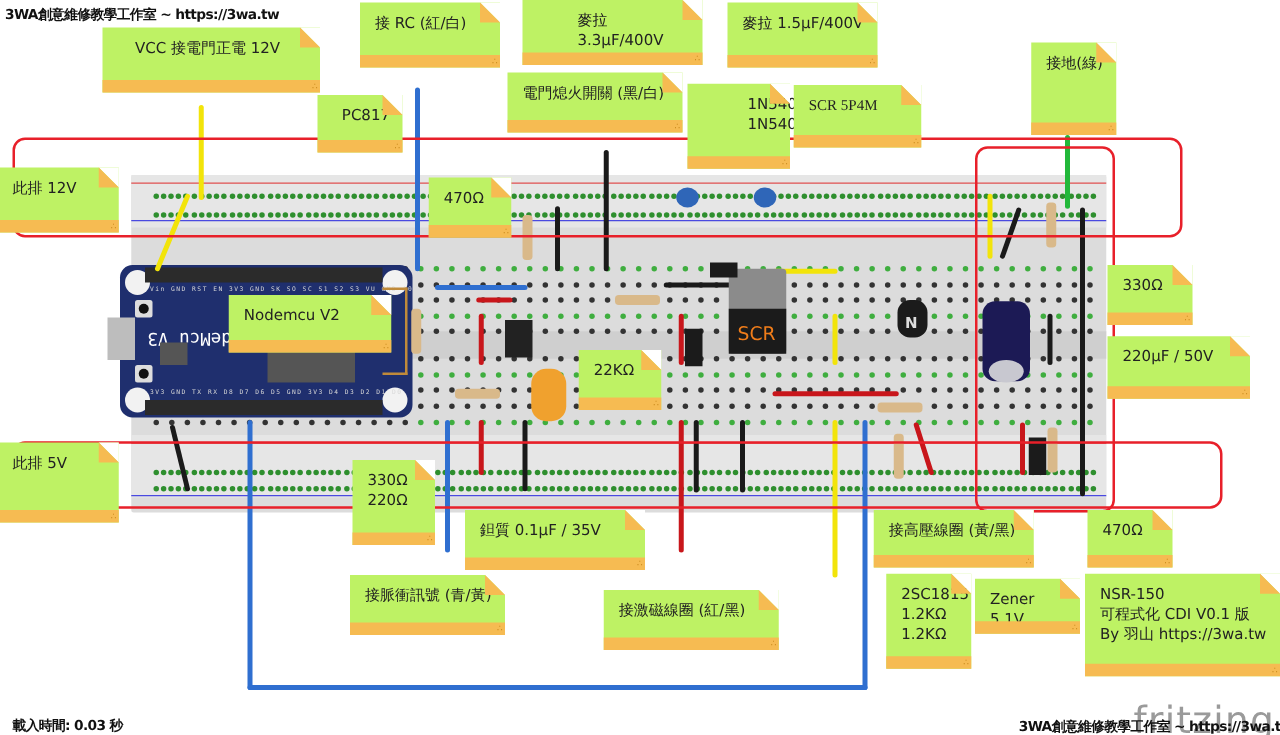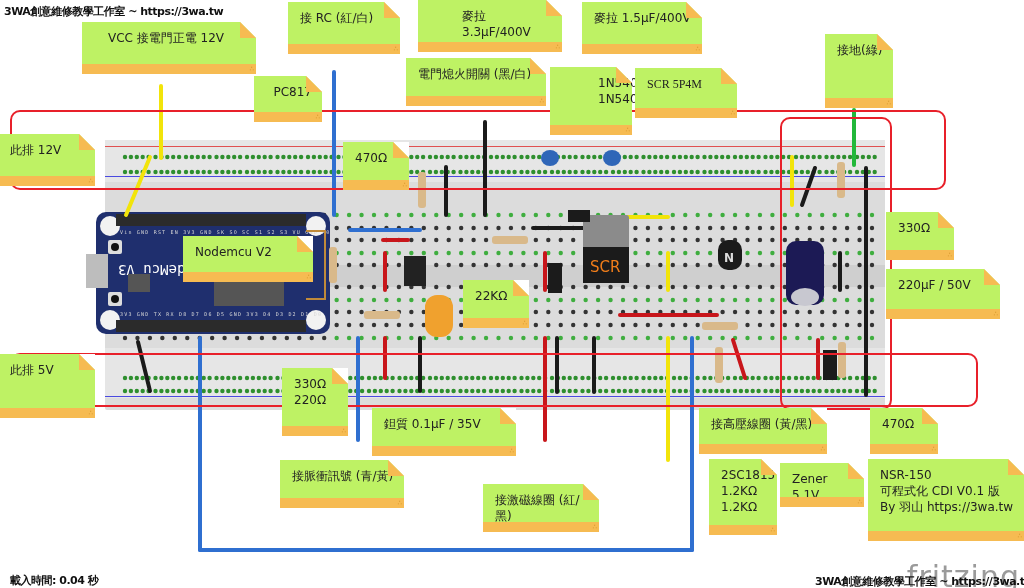--- a/index.html
+++ b/index.html
@@ -26,21 +26,21 @@
   .mcu .btn { position:absolute; left:12px; width:14px; height:14px; background:#ddd; border-radius:2px; }
   .mcu .btn i { position:absolute; left:3px; top:3px; width:8px; height:8px; border-radius:50%; background:#111; }
   .mcu .title { position:absolute; left:22px; top:50px; color:#fff; font-size:14px; transform:rotate(180deg); font-family:"DejaVu Sans Mono", monospace; }
   .mcu .chip { position:absolute; background:#555; }
   .mcu .ant { position:absolute; right:4px; top:18px; width:20px; height:70px; border:2px solid #c08a3a; border-left:none; box-sizing:border-box; }
 </style>
 </head>
 <body>
 
 <div class="wm" style="left:4px;top:4px;">3WA創意維修教學工作室 ~ https://3wa.tw</div>
-<div class="wm" style="left:10px;top:573px;">載入時間: 0.04 秒</div>
+<div class="wm" style="left:10px;top:573px;">載入時間: 0.03 秒</div>
 <div class="wm" style="left:815px;top:574px;z-index:3;">3WA創意維修教學工作室 ~ https://3wa.tw</div>
 <div class="fritz">fritzing</div>
 
 <div class="bb">
   <div class="rail" style="top:0;height:42px;">
     <div class="rl" style="top:6px;"></div>
       <div class="bl" style="top:36px;"></div>
   </div>
   <div class="gap"></div>
   <div class="rail" style="top:208px;height:50px;">
@@ -1254,21 +1254,21 @@
 <div class="note" style="left:343px;top:142px;width:66px;height:48px;"><span>470Ω</span><div class="bar"><span class="grip">∴</span></div></div>
 <div class="note" style="left:183px;top:236px;width:130px;height:46px;"><span>Nodemcu V2</span><div class="bar"><span class="grip">∴</span></div></div>
 <div class="note" style="left:463px;top:264px;width:66px;height:48px;margin-top:16px;"><span>22KΩ</span><div class="bar"><span class="grip">∴</span></div></div>
 <div class="note" style="left:886px;top:212px;width:68px;height:48px;"><span>330Ω</span><div class="bar"><span class="grip">∴</span></div></div>
 <div class="note" style="left:886px;top:269px;width:114px;height:50px;"><span>220µF / 50V</span><div class="bar"><span class="grip">∴</span></div></div>
 <div class="note" style="left:0;top:354px;width:95px;height:64px;padding-left:10px;"><span>此排 5V</span><div class="bar"><span class="grip">∴</span></div></div>
 <div class="note" style="left:282px;top:368px;width:66px;height:68px;"><span>330Ω
 220Ω</span><div class="bar"><span class="grip">∴</span></div></div>
 <div class="note" style="left:372px;top:408px;width:144px;height:48px;"><span>鉭質 0.1µF / 35V</span><div class="bar"><span class="grip">∴</span></div></div>
 <div class="note" style="left:280px;top:460px;width:124px;height:48px;"><span>接脈衝訊號 (青/黃)</span><div class="bar"><span class="grip">∴</span></div></div>
-<div class="note" style="left:483px;top:484px;width:116px;height:48px;"><span>接激磁線圈 (紅/黑)</span><div class="bar"><span class="grip">∴</span></div></div>
+<div class="note" style="left:483px;top:472px;width:140px;height:48px;"><span>接激磁線圈 (紅/黑)</span><div class="bar"><span class="grip">∴</span></div></div>
 <div class="note" style="left:699px;top:408px;width:128px;height:46px;"><span>接高壓線圈 (黃/黑)</span><div class="bar"><span class="grip">∴</span></div></div>
 <div class="note" style="left:870px;top:408px;width:68px;height:46px;"><span>470Ω</span><div class="bar"><span class="grip">∴</span></div></div>
 <div class="note" style="left:709px;top:459px;width:68px;height:76px;"><span>2SC1815
 1.2KΩ
 1.2KΩ</span><div class="bar"><span class="grip">∴</span></div></div>
 <div class="note" style="left:780px;top:463px;width:84px;height:44px;"><span>Zener 5.1V</span><div class="bar"><span class="grip">∴</span></div></div>
 <div class="note" style="left:868px;top:459px;width:156px;height:82px;"><span>NSR-150
 可程式化 CDI V0.1 版
 By 羽山 https://3wa.tw</span><div class="bar"><span class="grip">∴</span></div></div>
 

